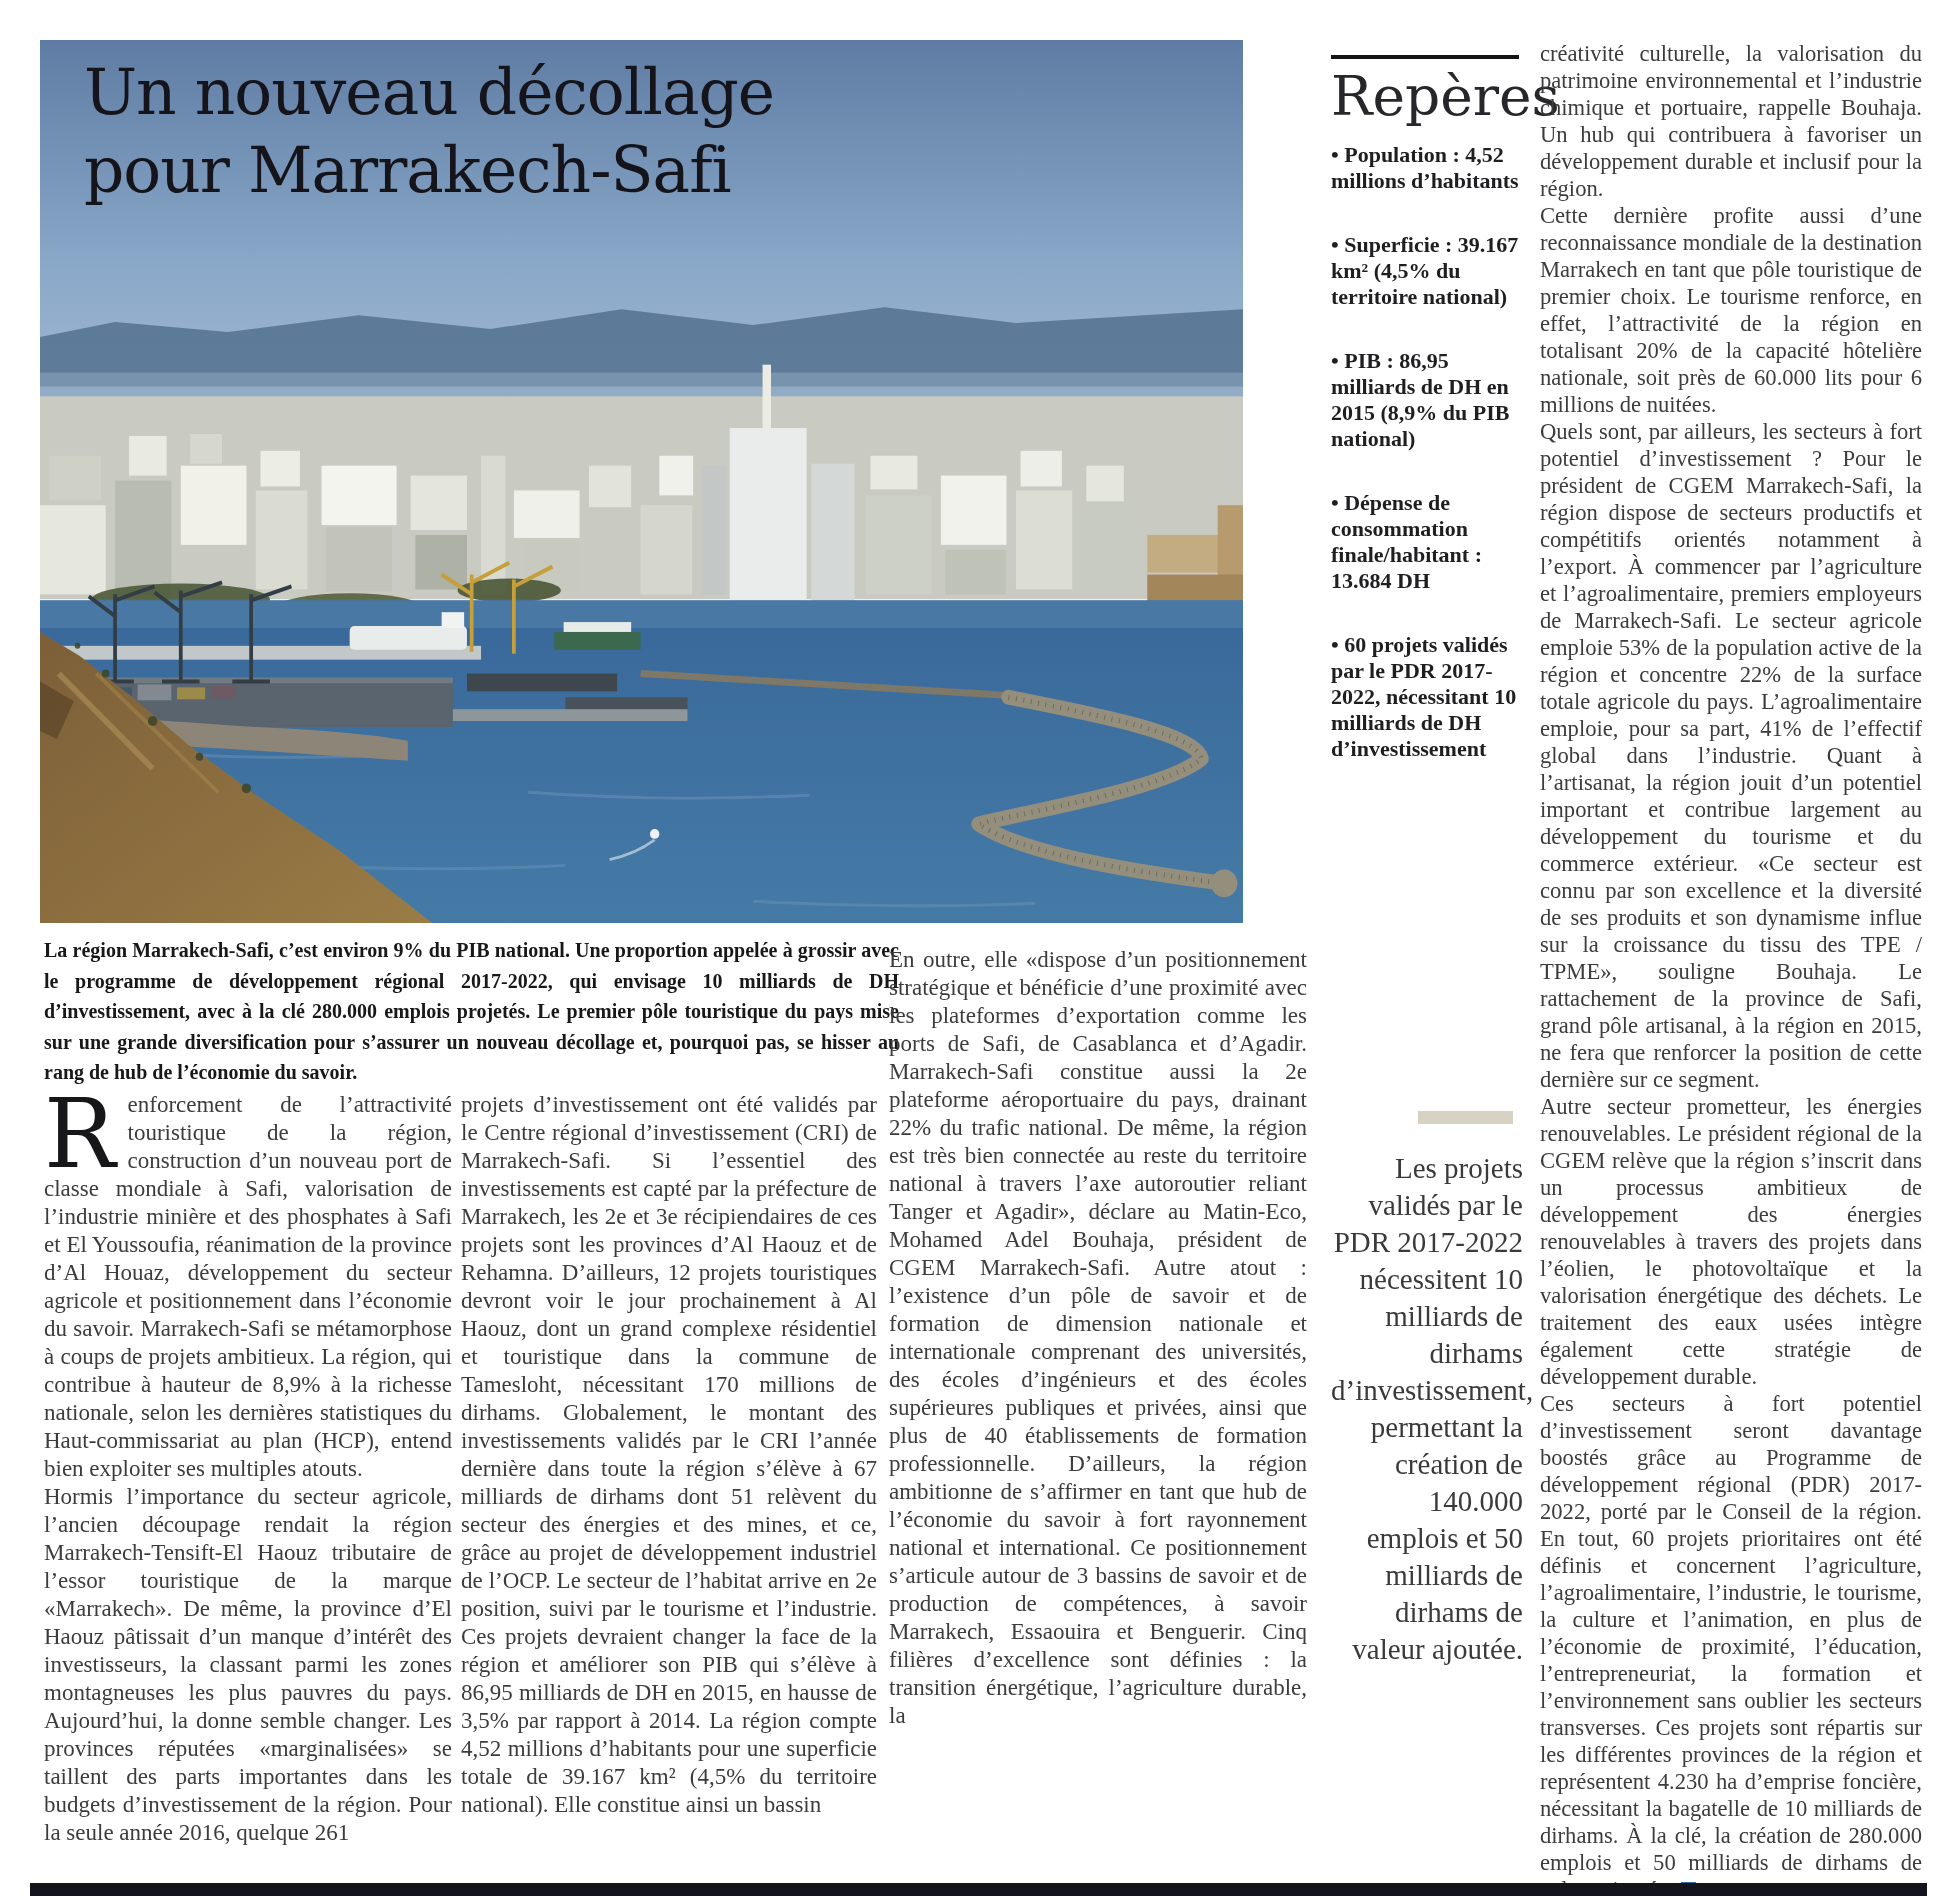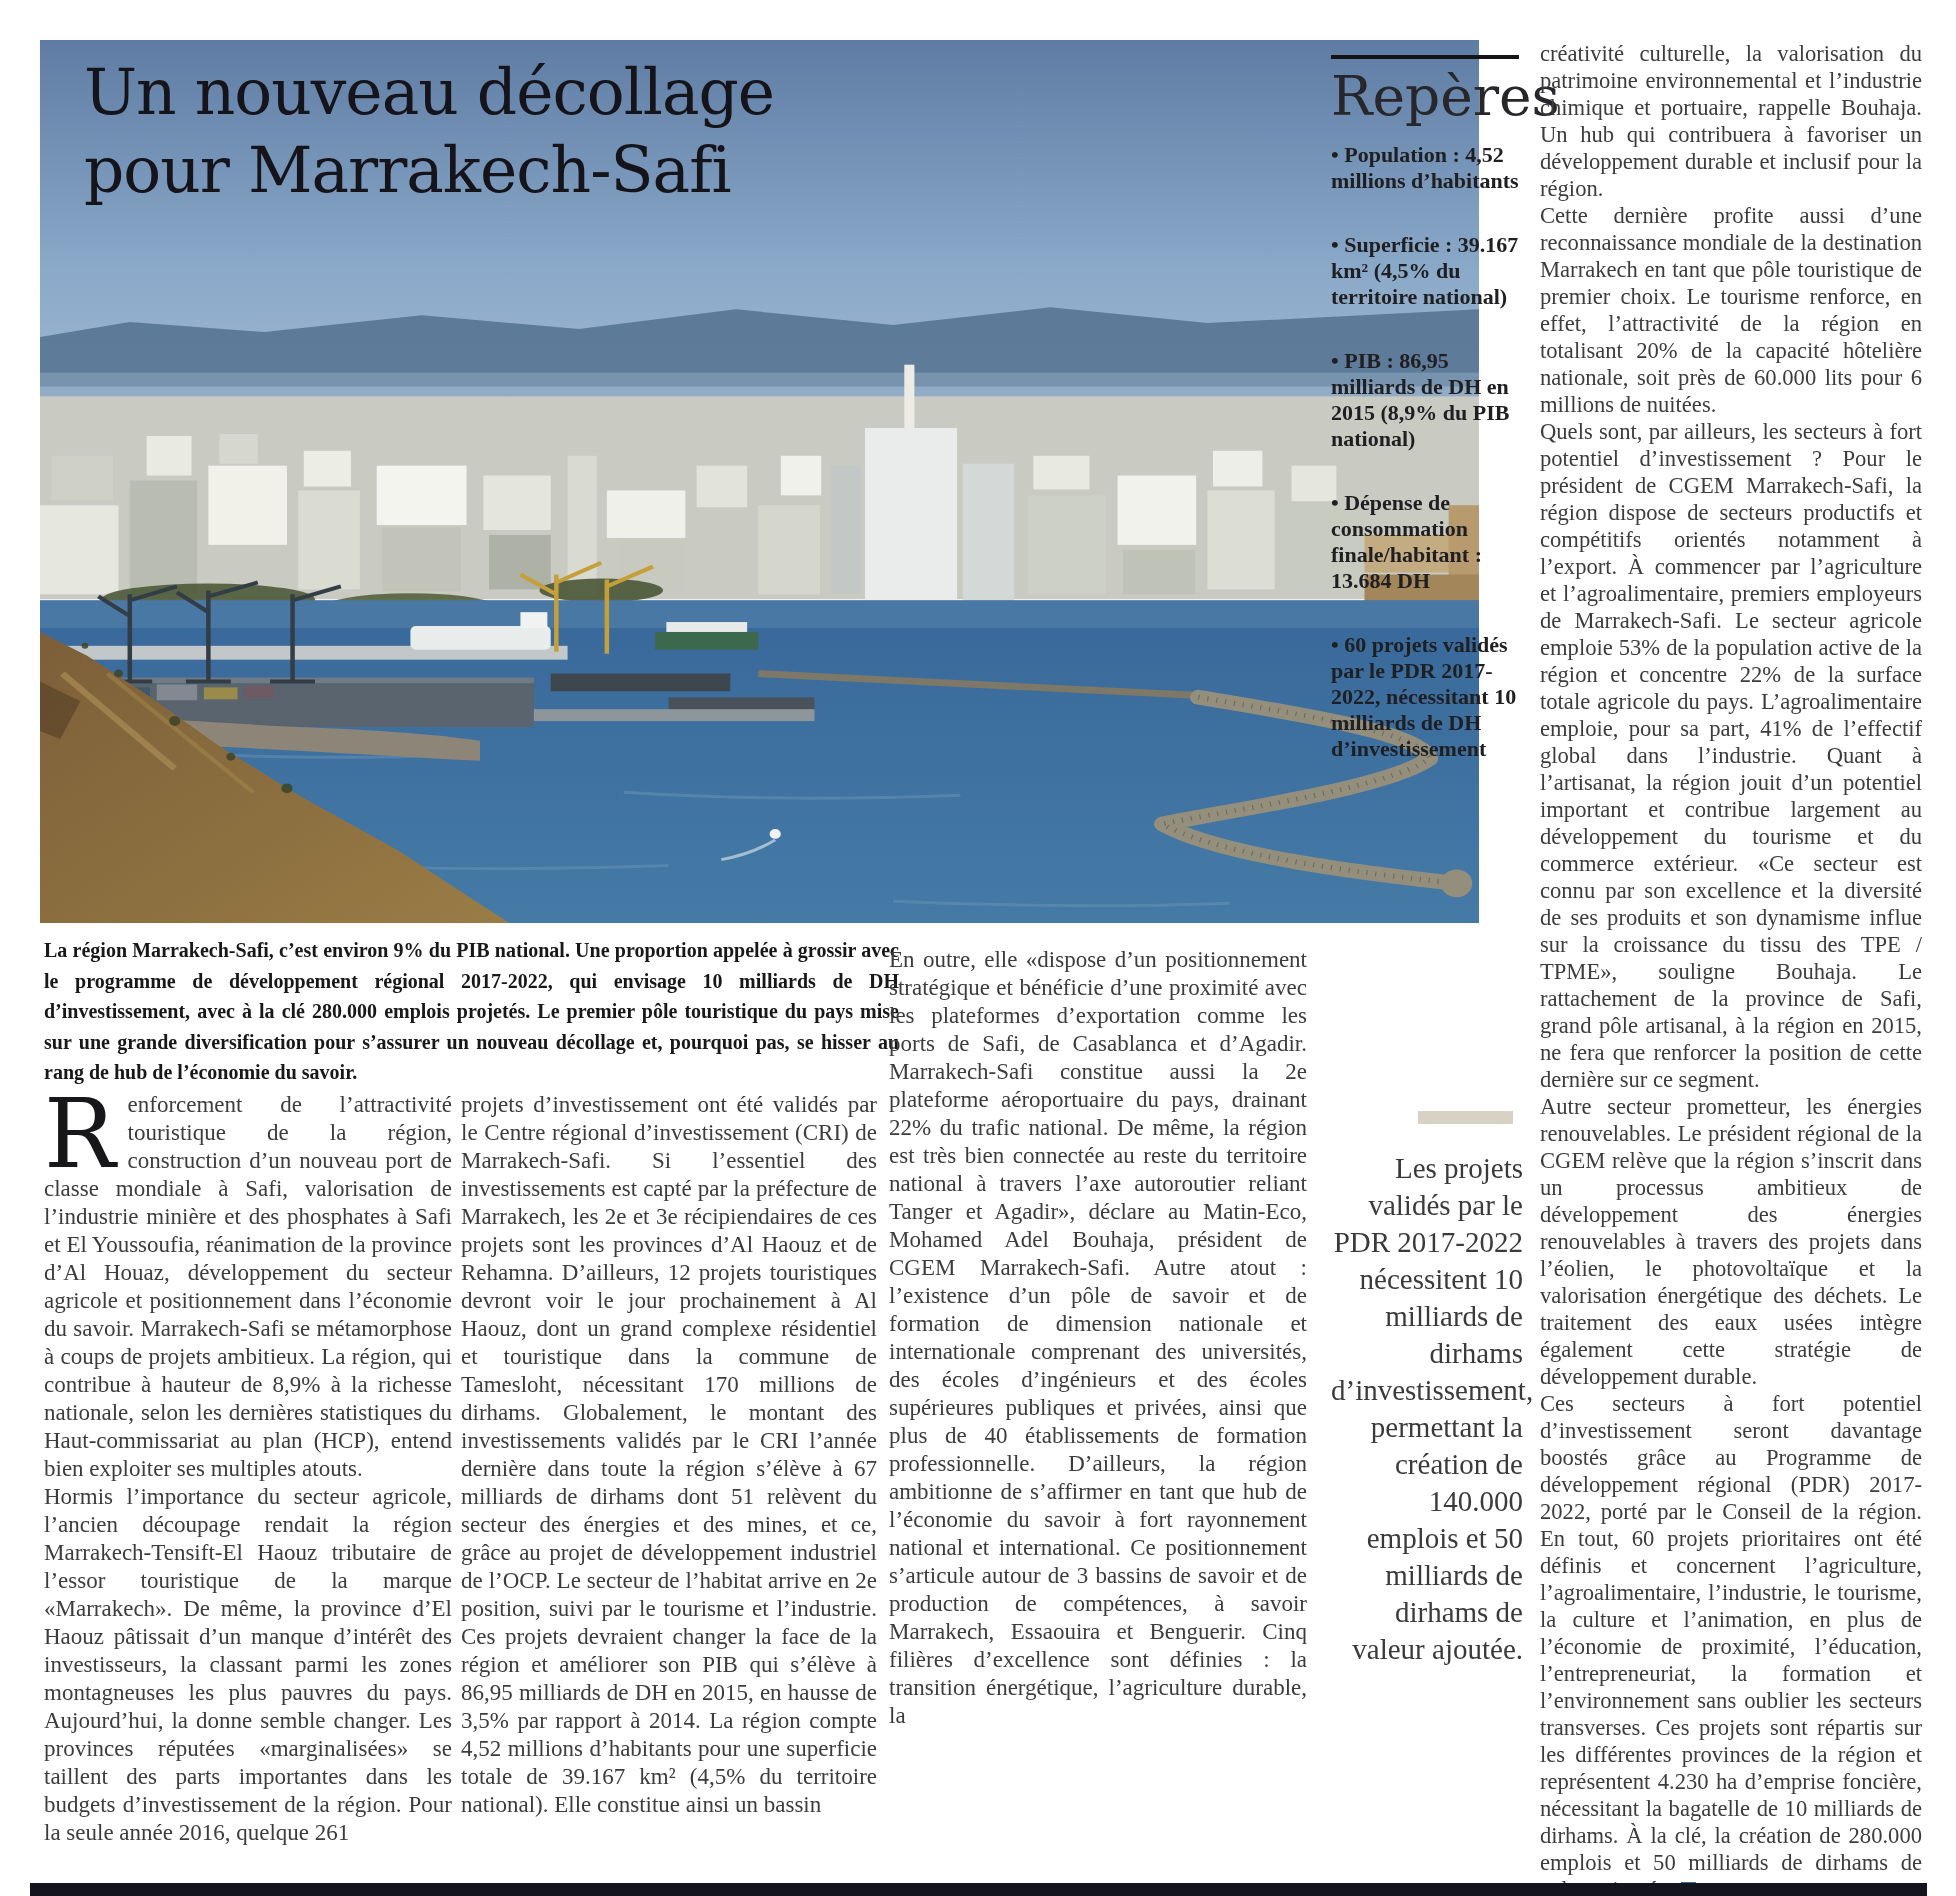--- a/index.html
+++ b/index.html
@@ -1,20 +1,20 @@
 <!DOCTYPE html>
 <html lang="fr"><head>
 <meta charset="utf-8">
 <style>
   html,body{margin:0;padding:0;background:#ffffff;}
   .page{position:relative;width:1956px;height:1897px;background:#ffffff;overflow:hidden;
         font-family:"Liberation Serif", serif;}
 
   
-  .photo{position:absolute;left:40px;top:40px;width:1439px;height:883px;overflow:hidden;}
+  .photo{position:absolute;left:40px;top:40px;width:1203px;height:883px;overflow:hidden;}
   .photo svg{display:block;width:100%;height:100%;}
   .headline{position:absolute;left:44px;top:14px;
             font-family:"DejaVu Serif", serif;font-weight:400;
             font-size:63px;line-height:78px;letter-spacing:-1px;color:#14141a;}
 
   
   .siderail{position:absolute;left:1331px;top:55px;width:192px;}
   .siderule{width:188px;height:4px;background:#141414;}
   .sidetitle{margin-top:12px;font-family:"DejaVu Serif", serif;font-size:55px;line-height:51px;color:#26262b;}
   .sideitems{margin-top:20px;}

